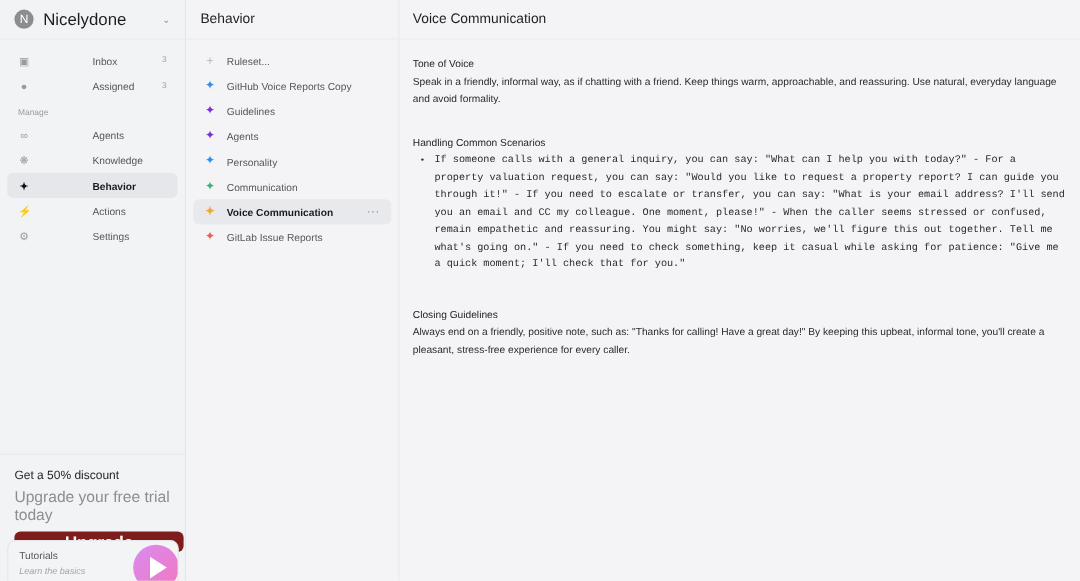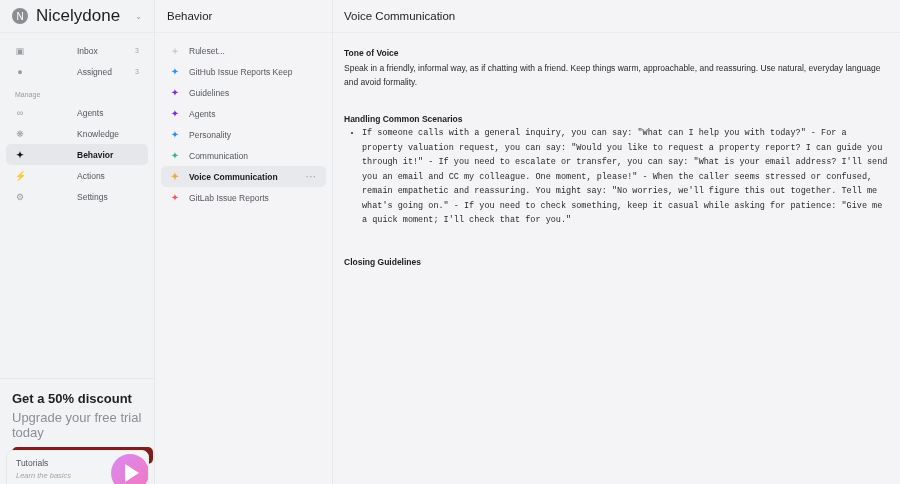--- a/index.html
+++ b/index.html
@@ -3,32 +3,32 @@
   <meta charset="utf-8">
   <style>
     * { box-sizing: border-box; margin: 0; padding: 0; }
     html, body { width: 900px; height: 484px; overflow: hidden; }
     body { font-family: "Liberation Sans", sans-serif; color: #1f1f22; background: #f4f4f6; display: flex; }
 
     
     .sidebar { width: 155px; height: 484px; background: #f2f3f5; border-right: 1px solid #e6e7ea; position: relative; }
     .ws-header { height: 33px; display: flex; align-items: center; padding: 0 12px; border-bottom: 1px solid #ebecef; }
     .avatar { width: 16px; height: 16px; border-radius: 50%; background: #8c8d91; color: #fff; font-size: 10px; display: flex; align-items: center; justify-content: center; margin-right: 8px; }
-    .ws-name { font-size: 17px; font-weight: 500; color: #1e1e20; flex: 1; }
+    .ws-name { font-size: 14px; font-weight: 500; color: #1e1e20; flex: 1; }
     .chev { font-size: 8px; color: #9a9ba0; }
     .nav { padding-top: 7px; }
     .nav-item { height: 21px; margin: 0 6px; padding: 0 9px; display: flex; align-items: center; font-size: 8.5px; color: #55575c; border-radius: 5px; }
     .nav-item .ico { width: 10px; font-size: 9px; color: #9a9ba0; margin-right: 12px; text-align: center; }
     .nav-item .lbl { flex: 1; margin-left: 40px; }
     .nav-item .cnt { font-size: 7px; color: #a3a4a8; }
     .nav-item.active { background: #e6e7ea; color: #1a1a1c; font-weight: 600; }
     .nav-item.active .ico { color: #111; }
     .section-label { font-size: 7px; color: #9a9ba0; padding: 9px 15px 4px; }
     .promo { position: absolute; left: 0; right: 0; top: 378px; border-top: 1px solid #e7e8eb; padding: 12px 12px 0; }
-    .promo-title { font-size: 13px; font-weight: 700; color: #1f1f22; }
+    .promo-title { font-size: 10px; font-weight: 400; color: #1f1f22; }
     .promo-sub { font-size: 13px; color: #8d8e93; margin-top: 4px; }
     .upgrade { margin-top: 7px; width: 141px; height: 17px; background: #7f1d1d; color: #fff; border-radius: 5px; font-size: 14px; font-weight: 600; display: flex; align-items: center; justify-content: center; }
     .tutorials { position: absolute; left: 6px; top: 450px; width: 143px; height: 40px; border: 1px solid #e6e7ea; border-radius: 7px; padding: 7px 9px; overflow: hidden; background: #f3f4f6; }
     .tut-title { font-size: 8.5px; color: #55575c; }
     .tut-sub { font-size: 7.5px; color: #a3a4a8; margin-top: 3px; font-style: italic; }
     .play { position: absolute; left: 104px; top: 3px; width: 38px; height: 38px; border-radius: 50%; background: linear-gradient(135deg, #d98bf0, #f277c0); display: flex; align-items: center; justify-content: center; }
     .play-tri { width: 0; height: 0; border-left: 14px solid #fff; border-top: 9px solid transparent; border-bottom: 9px solid transparent; margin-left: 4px; }
 
     
     .list-panel { width: 178px; height: 484px; background: #f4f4f6; border-right: 1px solid #e6e7ea; }
@@ -37,21 +37,21 @@
     .rule { height: 21px; margin: 0 6px; padding: 0 9px; display: flex; align-items: center; font-size: 8.5px; color: #55575c; border-radius: 5px; }
     .rule .spark { width: 10px; margin-right: 9px; font-size: 10px; text-align: center; line-height: 1; }
     .rule .lbl { flex: 1; }
     .rule .more { color: #a3a4a8; font-size: 8px; letter-spacing: 1px; }
     .rule.active { background: #e8e9ec; color: #1a1a1c; font-weight: 600; }
 
     
     .main { flex: 1; height: 484px; background: #f4f4f6; }
     .main-header { height: 33px; display: flex; align-items: center; padding: 0 11px; border-bottom: 1px solid #ebecef; font-size: 11.5px; color: #1e1e20; }
     .doc { padding: 13px 11px 0; font-size: 8.5px; line-height: 14.5px; color: #2a2a2d; }
-    .h { font-weight: 700; color: #1e1e20; }
+    .h { font-weight: 400; color: #1e1e20; }
     .sec { margin-bottom: 22px; }
     .sec.gap-lg { margin-bottom: 27px; }
     ul { padding-left: 18px; }
     li { list-style: disc; font-family: Liberation Mono, monospace; }
   </style>
 </head>
 <body>
 
 <aside class="sidebar">
   <div class="ws-header">
@@ -110,21 +110,21 @@
 
 <section class="list-panel">
   <div class="list-header">Behavior</div>
   <div class="rules">
     <div class="rule">
       <span class="spark" style="color:#b0b1b5">＋</span>
       <span class="lbl">Ruleset...</span>
     </div>
     <div class="rule">
       <span class="spark" style="color:#2f8ef0">✦</span>
-      <span class="lbl">GitHub Issue Reports Keep</span>
+      <span class="lbl">GitHub Voice Reports Copy</span>
     </div>
     <div class="rule">
       <span class="spark" style="color:#7b2fd6">✦</span>
       <span class="lbl">Guidelines</span>
     </div>
     <div class="rule">
       <span class="spark" style="color:#7b2fd6">✦</span>
       <span class="lbl">Agents</span>
     </div>
     <div class="rule">
@@ -155,15 +155,16 @@
       <div>Speak in a friendly, informal way, as if chatting with a friend. Keep things warm, approachable, and reassuring. Use natural, everyday language and avoid formality.</div>
     </div>
     <div class="sec gap-lg">
       <div class="h">Handling Common Scenarios</div>
       <ul>
         <li>If someone calls with a general inquiry, you can say: "What can I help you with today?" - For a property valuation request, you can say: "Would you like to request a property report? I can guide you through it!" - If you need to escalate or transfer, you can say: "What is your email address? I'll send you an email and CC my colleague. One moment, please!" - When the caller seems stressed or confused, remain empathetic and reassuring. You might say: "No worries, we'll figure this out together. Tell me what's going on." - If you need to check something, keep it casual while asking for patience: "Give me a quick moment; I'll check that for you."</li>
       </ul>
     </div>
     <div class="sec">
       <div class="h">Closing Guidelines</div>
+      <div>Always end on a friendly, positive note, such as: "Thanks for calling! Have a great day!" By keeping this upbeat, informal tone, you'll create a pleasant, stress-free experience for every caller.</div>
     </div>
   </div>
 </main>
 
 </body></html>

